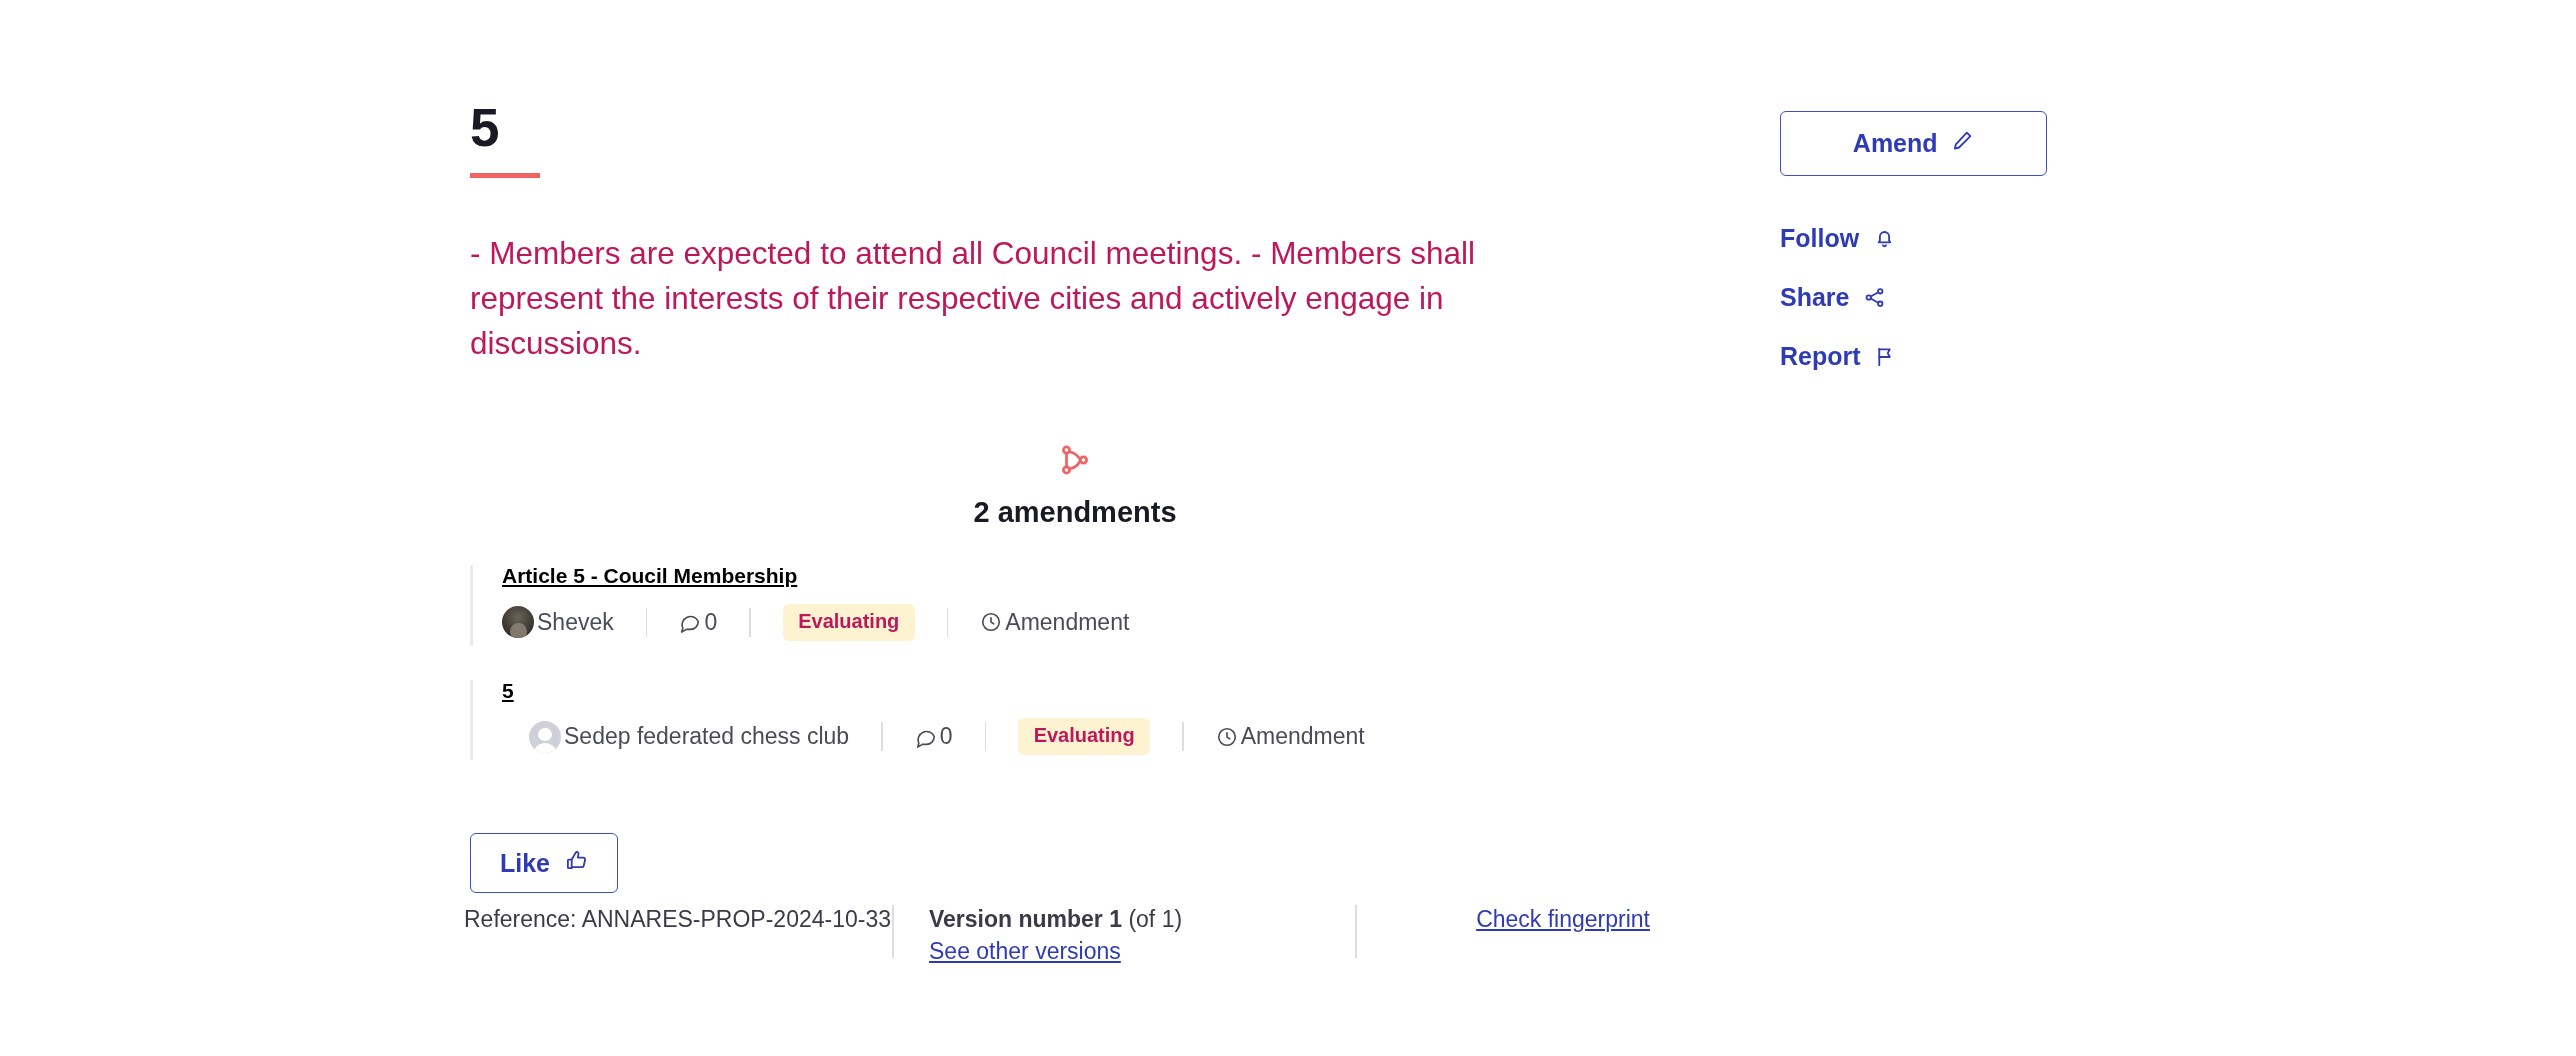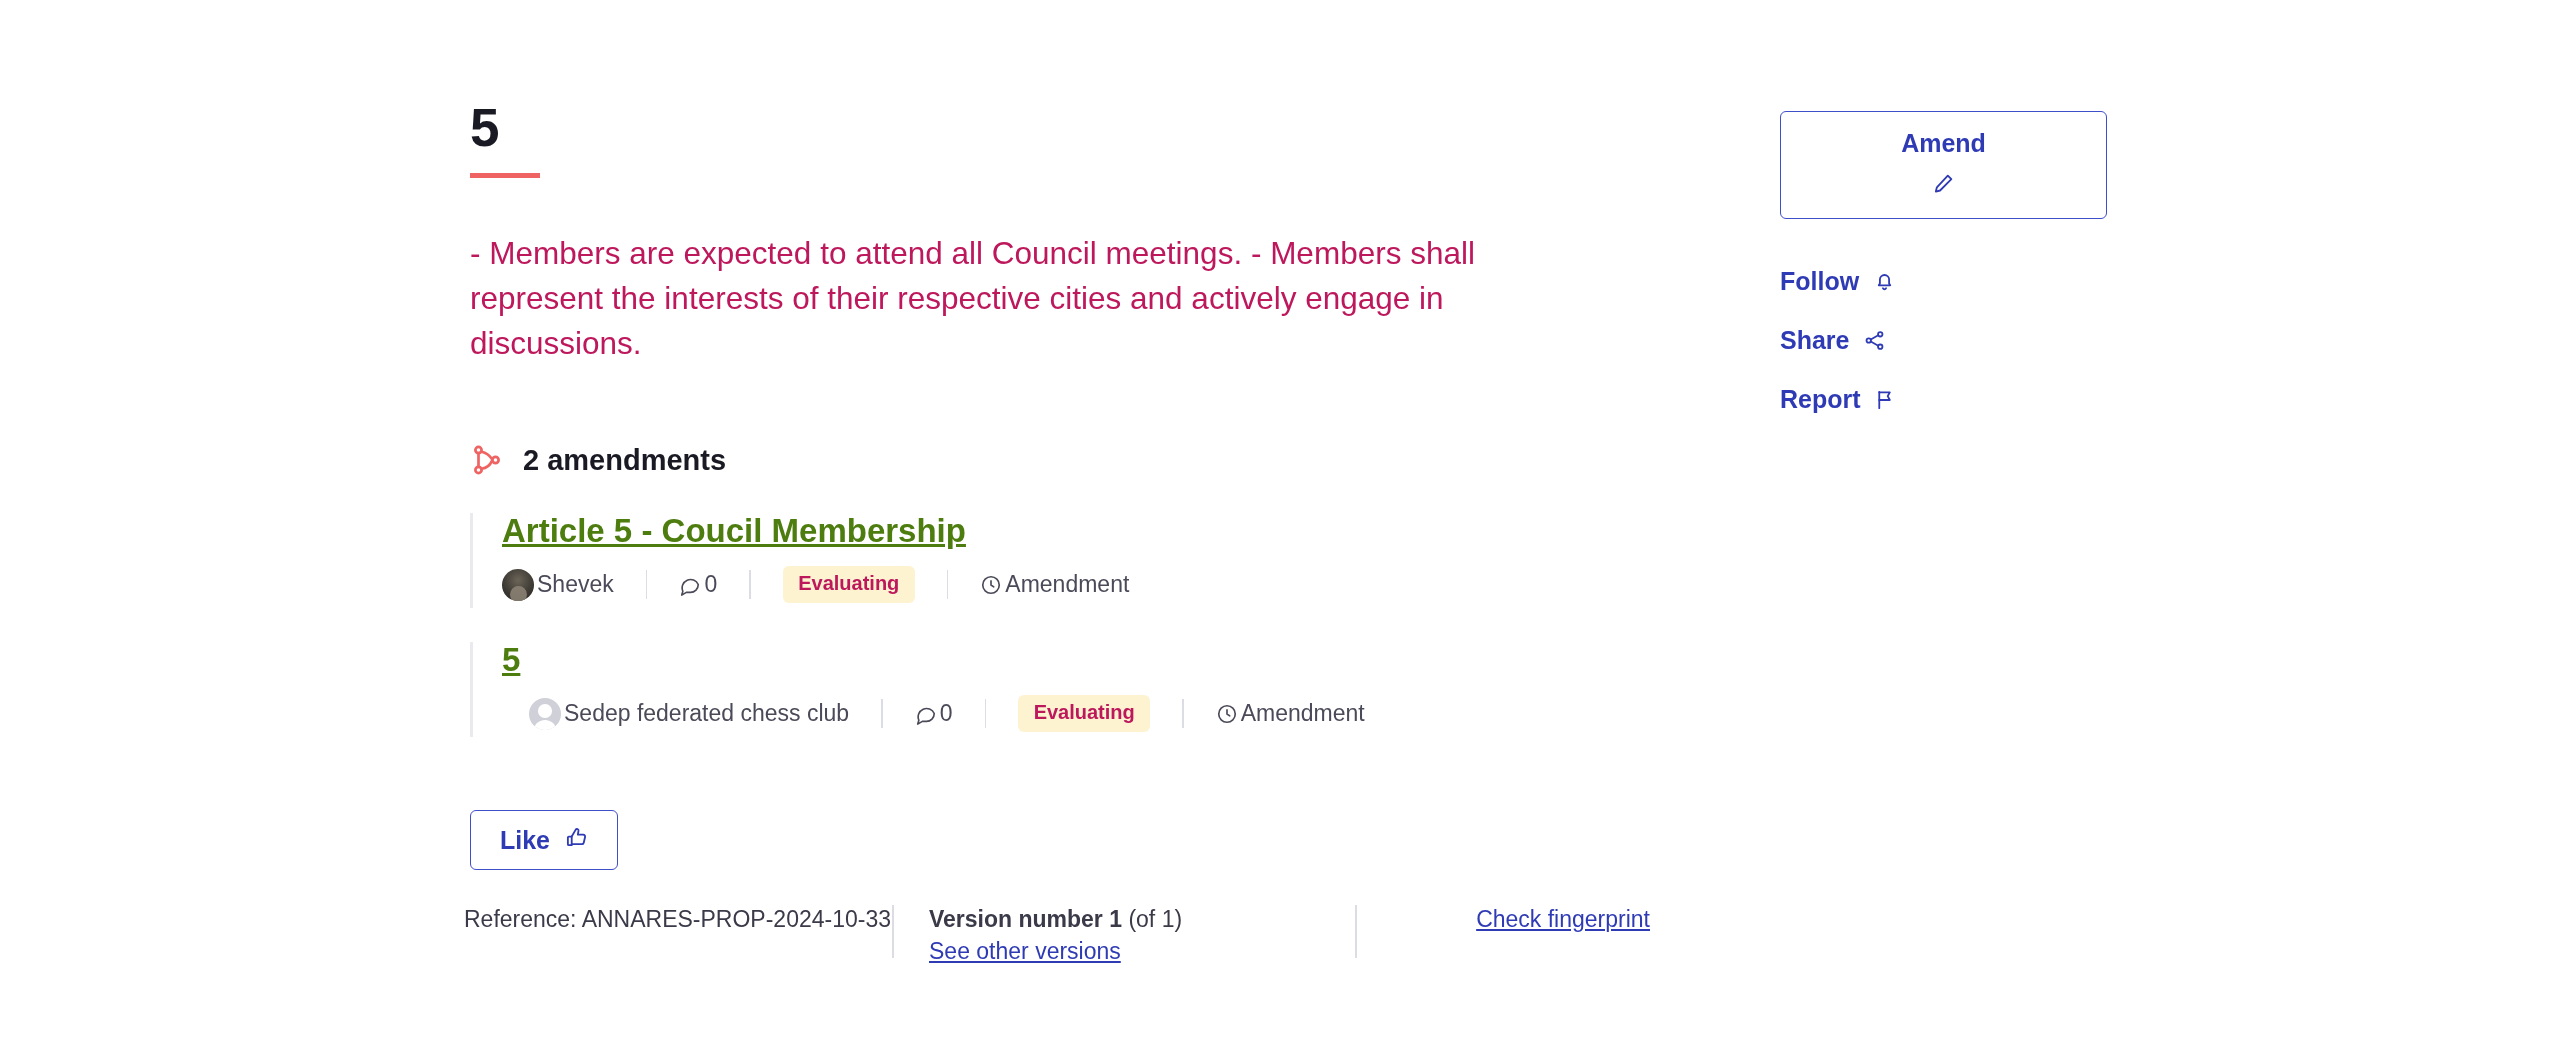--- a/index.html
+++ b/index.html
@@ -51,20 +51,21 @@
     color: #be185d;
     max-width: 1133px;
   }
 
   
   .amend-head {
     margin-top: 78px;
     display: flex;
     align-items: center;
     gap: 19px;
+    flex-direction: column;
   }
   .amend-head .branch-icon svg { display: block; }
   .amend-head-label {
     font-size: 29px;
     font-weight: bold;
     color: #1a1a24;
   }
 
   
   .amend-list {
@@ -79,23 +80,23 @@
   .amend-card::before {
     content: "";
     position: absolute;
     left: 0;
     top: 6.8px;
     bottom: 10.2px;
     width: 3.4px;
     background: #e9e9ef;
   }
   .amend-title {
-    font-size: 33px;
-    font-weight: bold;
-    color: #4d7c0f;
+    font-size: 21px;
+    font-weight: bold;
+    color: #000000;
     line-height: 1.2;
     margin: 0;
   }
   .amend-meta {
     margin-top: 15.3px;
     display: flex;
     align-items: center;
     font-size: 23px;
     color: #4a4a59;
   }
@@ -220,32 +221,31 @@
     position: absolute;
     left: 1780px;
     top: 111px;
     width: 332px;
   }
   .amend-btn {
     display: flex;
     align-items: center;
     justify-content: center;
     gap: 13.6px;
-    width: 327px;
+    width: 267px;
     box-sizing: border-box;
     border: 1.7px solid #3f4ecb;
     border-radius: 6px;
     background: #ffffff;
     color: #2f3bb5;
     font-weight: bold;
     font-size: 25px;
     padding: 17px 0;
     cursor: pointer;
     font-family: "Liberation Sans", sans-serif;
-    flex-direction: column;
   }
   .rail-links {
     margin-top: 48px;
   }
   .rail-link {
     display: flex;
     align-items: center;
     gap: 13.6px;
     color: #2f3bb5;
     font-weight: bold;

